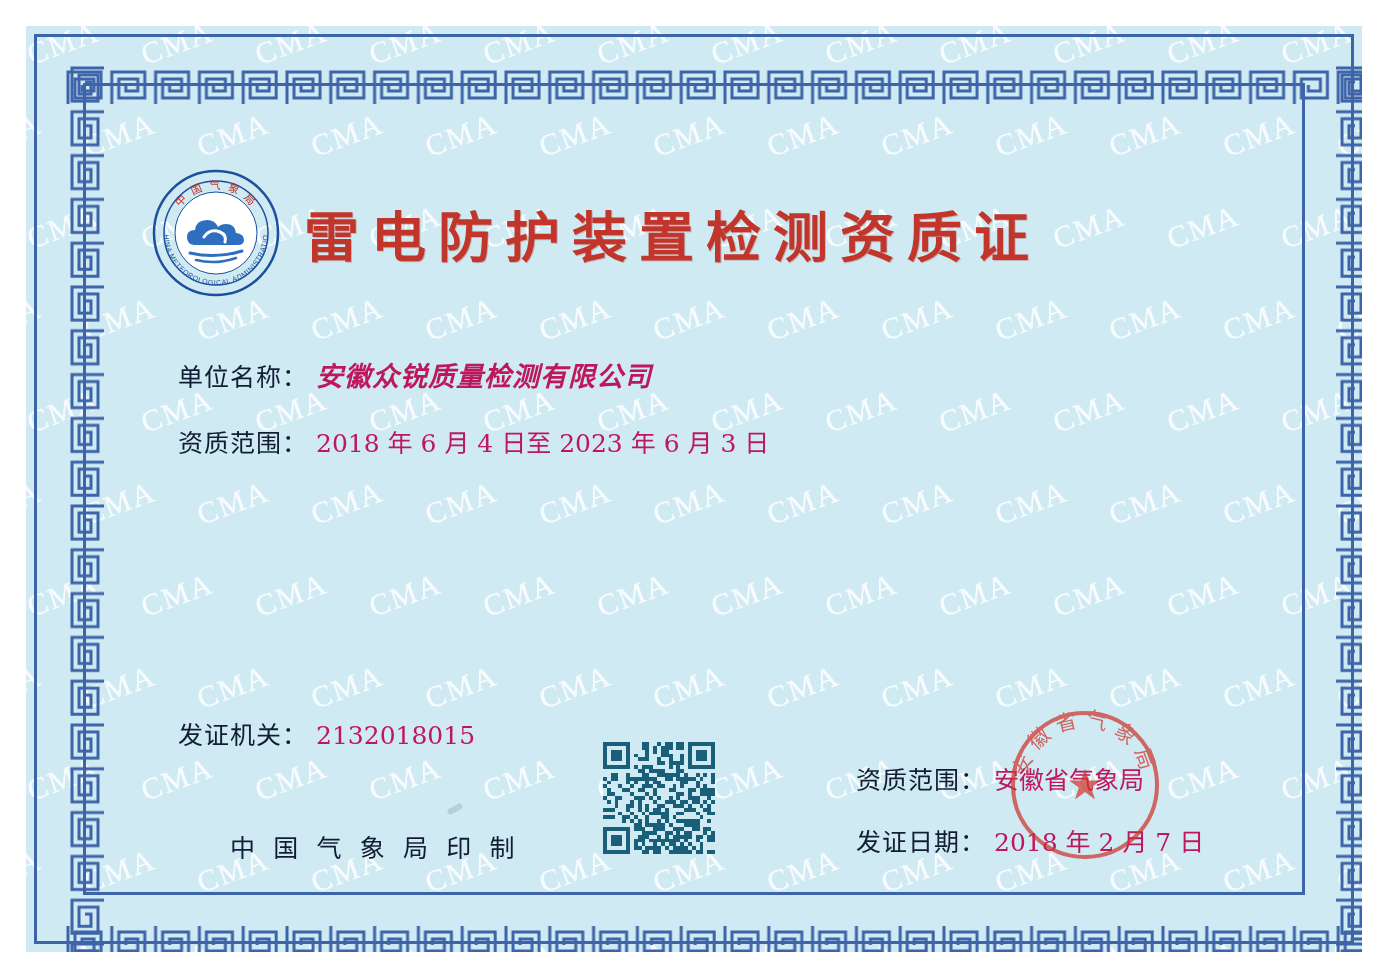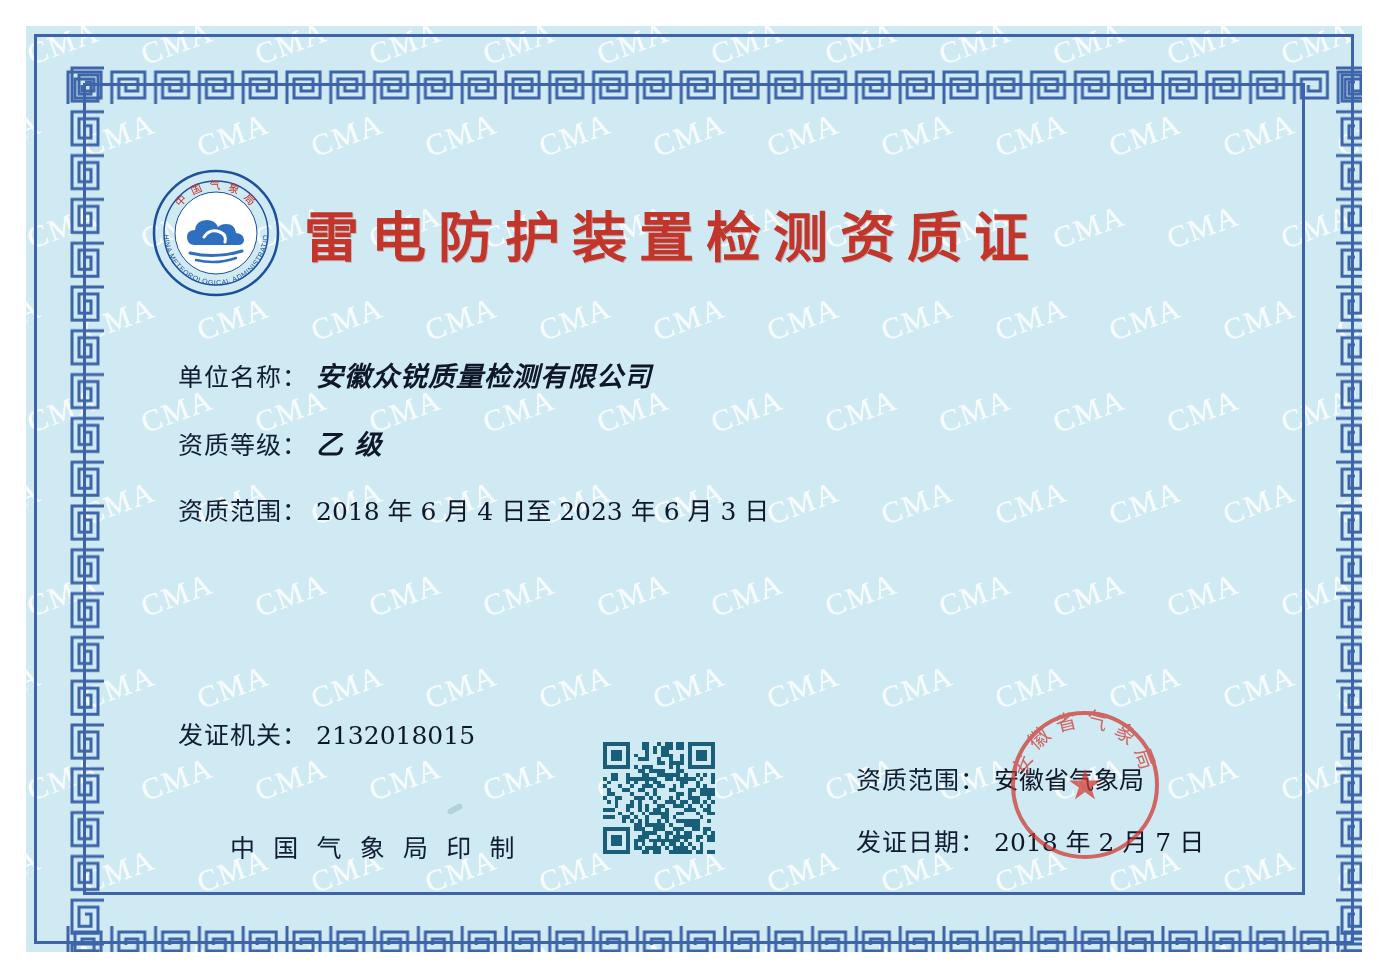--- a/index.html
+++ b/index.html
@@ -141,21 +141,21 @@
     font-size: 25px;
     font-family: "Liberation Serif", "DejaVu Serif", serif;
     letter-spacing: 1px;
     white-space: nowrap;
     color: #111d33;
   }
   .field-value {
     font-size: 25px;
     margin-left: 8px;
     font-family: "DejaVu Serif", "Liberation Serif", serif;
-    color: #0f172a;
+    color: #be185d;
     white-space: nowrap;
   }
   .field-value.script {
     font-size: 27px;
     font-style: italic;
     font-weight: bold;
     letter-spacing: 1px;
   }
   .field-row.scope { align-items: baseline; }
   .field-row.scope .field-value {
@@ -431,24 +431,20 @@
     <div class="title">雷电防护装置检测资质证</div>
   </div>
 
   <div class="fields">
 
     <div class="field-row">
       <span class="field-label">单位名称：</span>
       <span class="field-value script">安徽众锐质量检测有限公司</span>
     </div>
 
-    <div class="field-row">
-      <span class="field-label">资质等级：</span>
-      <span class="field-value script">乙 级</span>
-    </div>
 
     <div class="field-row">
       <span class="field-label">资质范围：</span>
       <span class="field-value">2018 年 6 月 4 日至 2023 年 6 月 3 日</span>
     </div>
 
 
   </div>
 
   <div class="lower-left">

